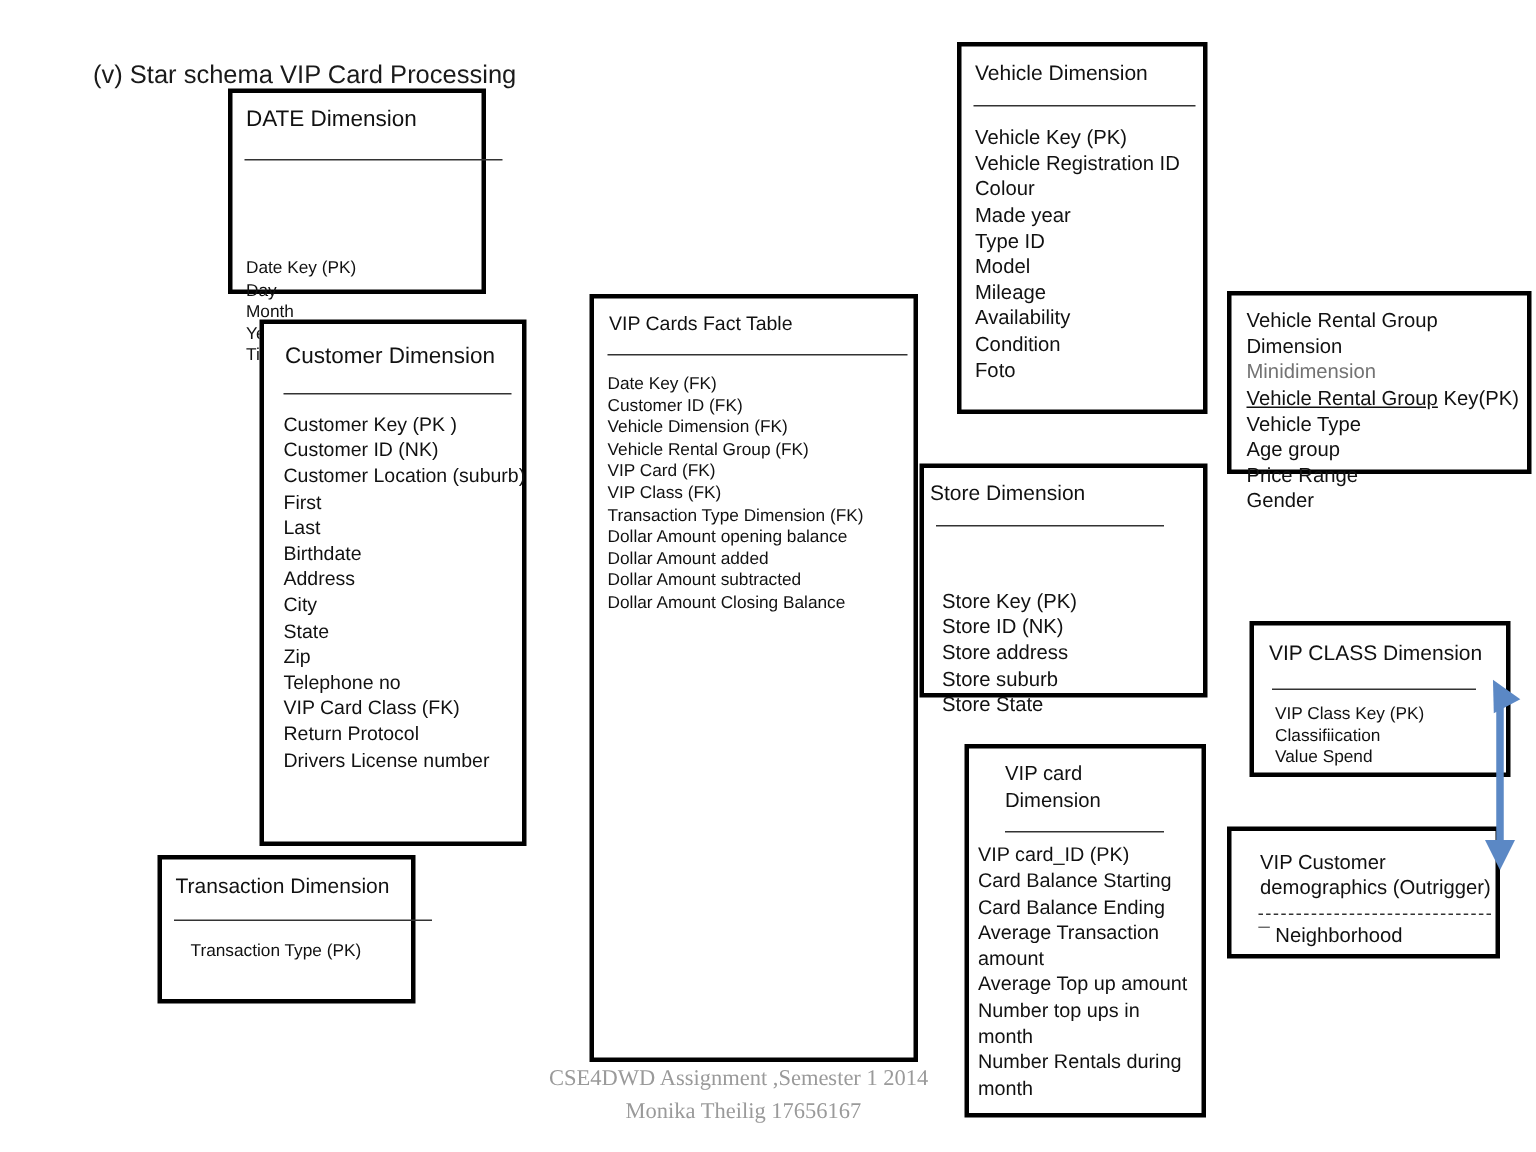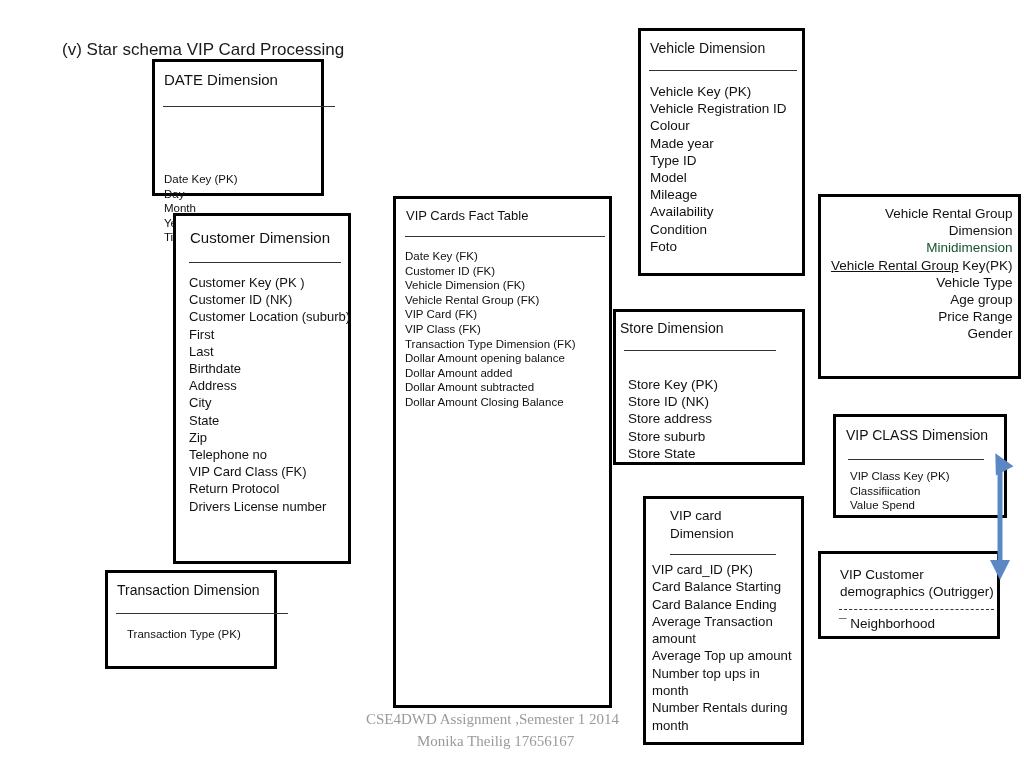--- a/index.html
+++ b/index.html
@@ -72,30 +72,30 @@
   #fact .divider{left:9px;top:37px;width:200px;}
   #fact .flds{left:9px;top:50px;font-size:11.5px;line-height:14.6px;}
 
   
   #veh-dim{left:638px;top:28px;width:167px;height:248px;}
   #veh-dim .hd{left:9px;top:9px;font-size:14px;}
   #veh-dim .divider{left:8px;top:39px;width:148px;}
   #veh-dim .flds{left:9px;top:52px;font-size:13.5px;line-height:17.2px;}
 
   
-  #vrg-dim{left:818px;top:194px;width:203px;height:185px;text-align:right;}
+  #vrg-dim{left:818px;top:194px;width:203px;height:122px;}
   #vrg-dim .flds{left:10px;top:8px;font-size:13.5px;line-height:17.2px;}
-  .red{color:#14532d;}
+  .red{color:#737373;}
   .uline{text-decoration:underline;}
 
   
   #store-dim{left:613px;top:309px;width:192px;height:156px;}
   #store-dim .hd{left:4px;top:8px;font-size:14px;}
   #store-dim .divider{left:8px;top:38px;width:152px;}
-  #store-dim .flds{left:12px;top:64px;font-size:13.5px;line-height:17.2px;}
+  #store-dim .flds{left:12px;top:80px;font-size:13.5px;line-height:17.2px;}
 
   
   #vipclass-dim{left:833px;top:414px;width:174px;height:104px;}
   #vipclass-dim .hd{left:10px;top:10px;font-size:14px;}
   #vipclass-dim .divider{left:12px;top:42px;width:136px;}
   #vipclass-dim .flds{left:14px;top:52px;font-size:11.5px;line-height:14.5px;}
 
   
   #vipcust-dim{left:818px;top:551px;width:182px;height:88px;}
   #vipcust-dim .hd{left:19px;top:12px;font-size:13.5px;line-height:17px;}

